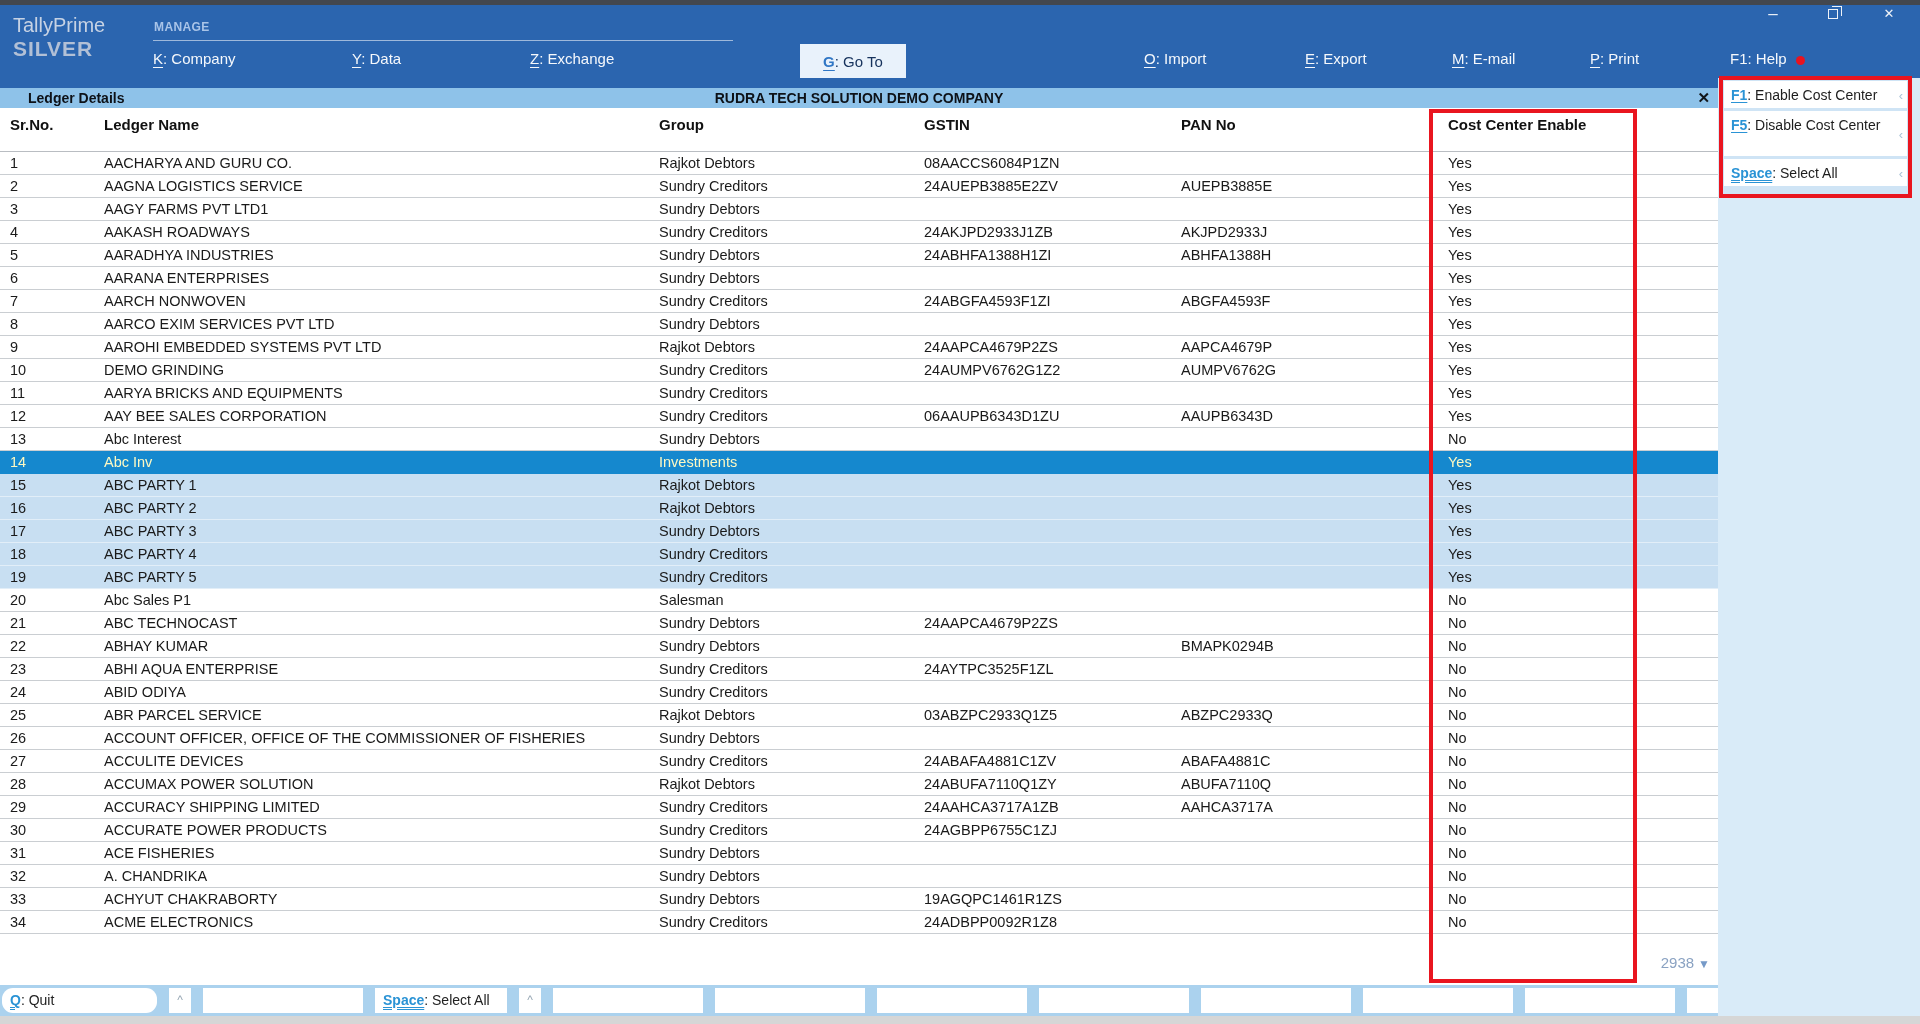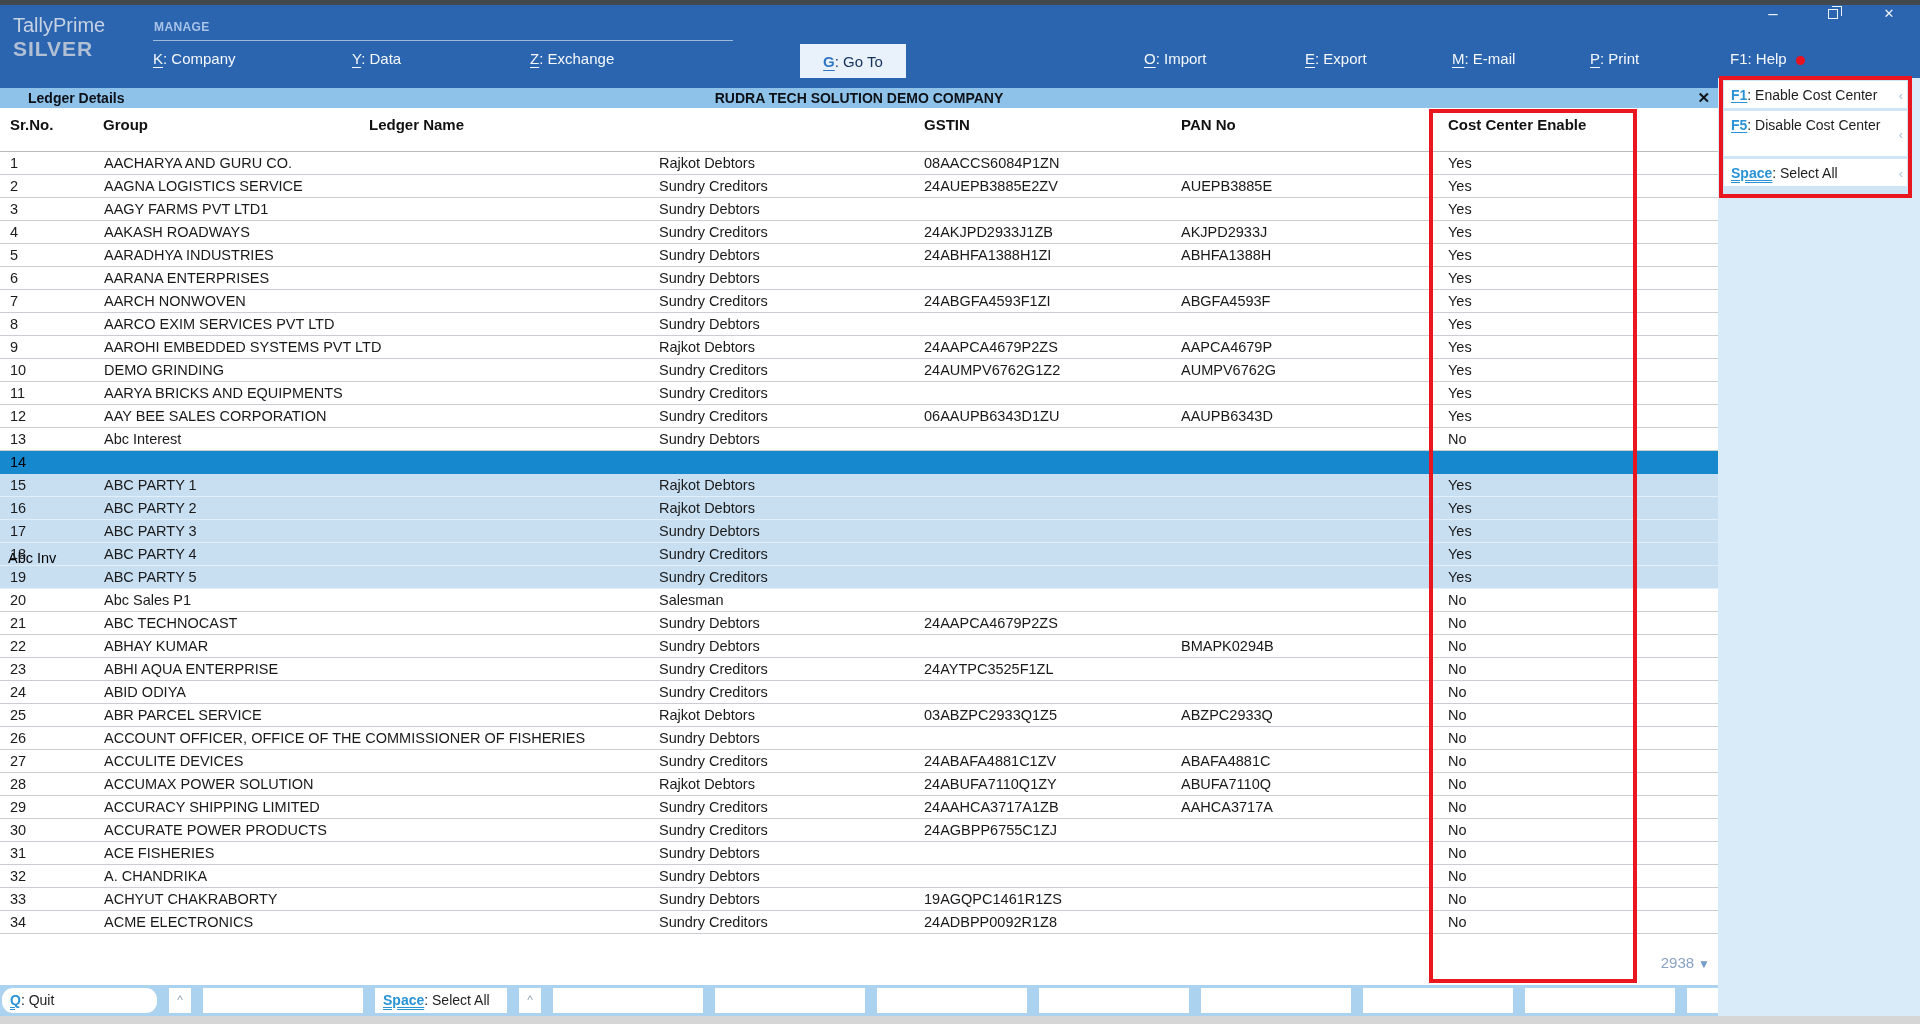--- a/index.html
+++ b/index.html
@@ -36,21 +36,21 @@
   
   .titlebar { position:absolute; left:0; top:88px; width:1718px; height:20px; background:#8ec2e9;
     display:flex; align-items:center; font-size:14px; font-weight:bold; color:#0d1117; }
   .tb-title { position:absolute; left:8px;padding-left:20px; }
   .tb-company { width:100%; text-align:center; }
   .tb-close { position:absolute; right:8px; top:0; font-size:15px; font-weight:bold; color:#101418; cursor:pointer; line-height:20px; }
   
   .main { position:absolute; left:0; top:108px; width:1718px; height:880px; background:#ffffff; }
   .thead { display:flex; height:44px; font-size:15px; font-weight:bold; color:#111; padding-top:8px; border-bottom:1px solid #b9bdc2; }
   .trow { display:flex; height:23px; line-height:22px; font-size:14.5px; color:#1a1a1a; border-bottom:1px solid #caced2; cursor:pointer; }
-  .trow.active { background:#1588ce; color:#000000; border-bottom-color:#1588ce;flex-direction:column; }
+  .trow.active { background:#1588ce; color:#fef9c3; border-bottom-color:#1588ce; }
   .trow.selected { background:#c8dff2; border-bottom-color:#e2eef8; }
   .cell { white-space:nowrap; overflow:hidden; }
   .c-sr    { flex:0 0 96px;  padding-left:10px; }
   .c-name  { flex:0 0 556px; padding-left:8px; }
   .c-group { flex:0 0 265px; padding-left:7px; }
   .c-gstin { flex:0 0 257px; padding-left:7px; }
   .c-pan   { flex:0 0 261px; padding-left:7px; }
   .c-cce   { flex:1; padding-left:13px; }
   
   .cce-red-box { position:absolute; left:1429px; top:109px; width:208px; height:874px;
@@ -121,22 +121,22 @@
 
   <div class="titlebar">
     <span class="tb-title">Ledger Details</span>
     <span class="tb-company">RUDRA TECH SOLUTION DEMO COMPANY</span>
     <span class="tb-close">✕</span>
   </div>
 
   <div class="main">
     <div class="thead">
       <div class="cell c-sr">Sr.No.</div>
+      <div class="cell c-name">Ledger Name</div>
       <div class="cell c-group">Group</div>
-      <div class="cell c-name">Ledger Name</div>
       <div class="cell c-gstin">GSTIN</div>
       <div class="cell c-pan">PAN No</div>
       <div class="cell c-cce">Cost Center Enable</div>
     </div>
     <div>
         <div class="trow">
     <div class="cell c-sr">1</div>
     <div class="cell c-name">AACHARYA AND GURU CO.</div>
     <div class="cell c-group">Rajkot Debtors</div>
     <div class="cell c-gstin">08AACCS6084P1ZN</div>

